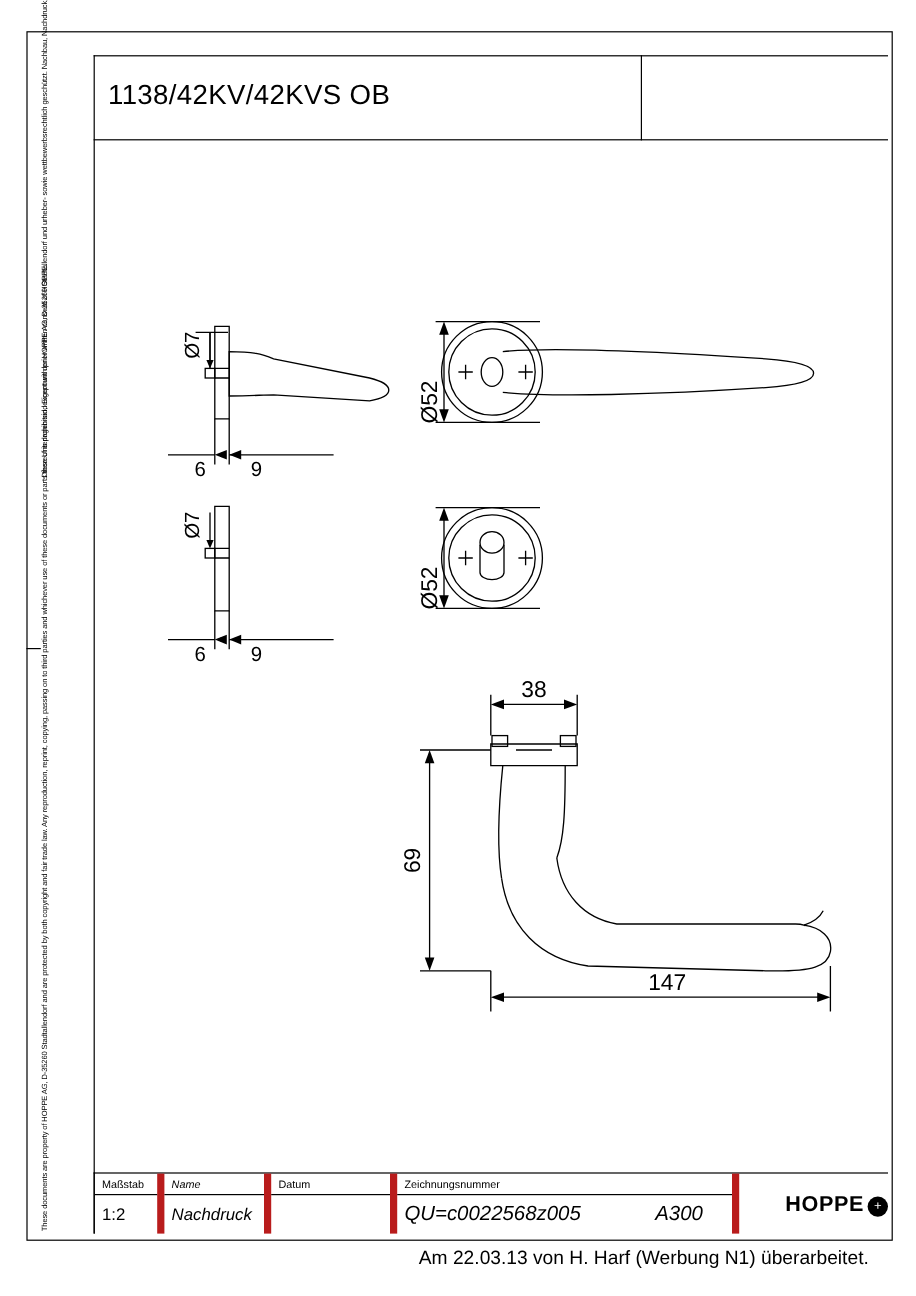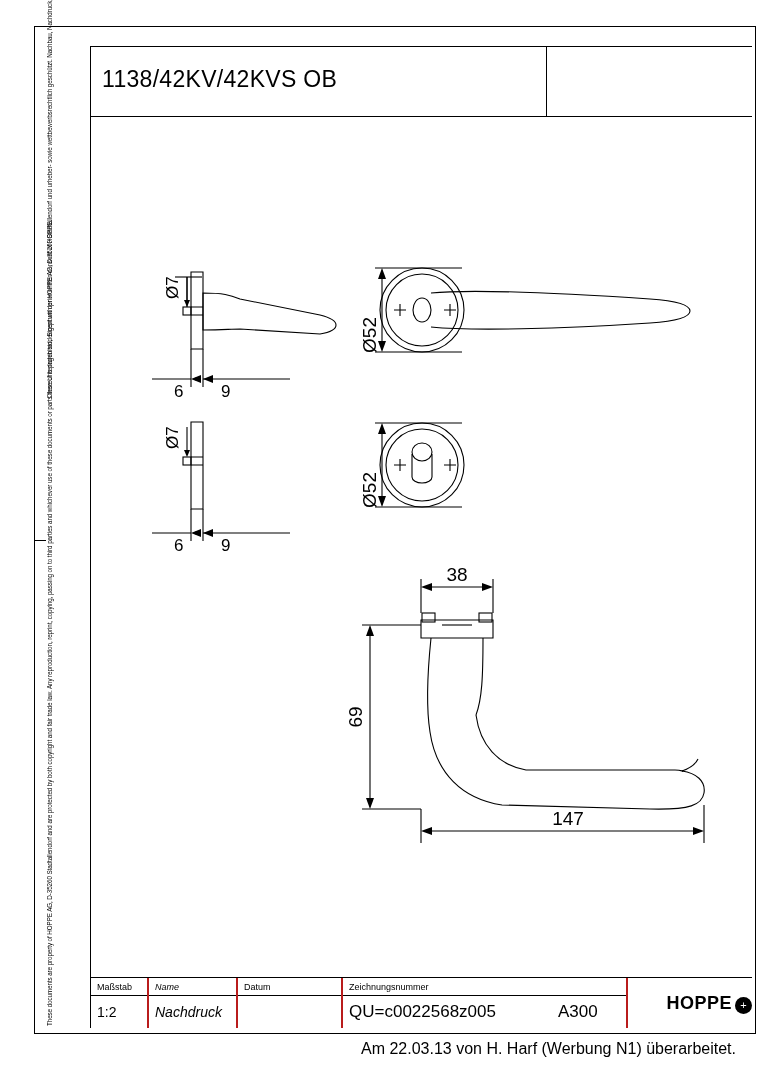--- a/index.html
+++ b/index.html
@@ -10,21 +10,21 @@
   body {
     width: 763px;
     height: 1080px;
     font-family: "Liberation Sans", sans-serif;
     color: #000;
     position: relative;
     overflow: hidden;
   }
   .sheet {
     position: absolute;
-    left: 12px; top: 0;
+    left: 0; top: 0;
     width: 738px; height: 1080px;
   }
   
   .frame-outer {
     position: absolute;
     left: 22px; top: 26px;
     width: 722px; height: 1008px;
     border: 1px solid #000;
     box-sizing: border-box;
   }
@@ -101,21 +101,21 @@
     height: 51px;
     border: 1px solid #000;
     border-right: none;
     border-bottom: none;
     box-sizing: border-box;
   }
   .info-cell {
     position: absolute;
     top: 0;
     height: 50px;
-    border-right: 2px solid #b91c1c;
+    border-right: 6px solid #b91c1c;
     box-sizing: border-box;
     text-align: right;
   }
   .info-head {
     position: absolute;
     top: 0; left: 0; right: 0;
     height: 18px;
     border-bottom: 1px solid #000;
     box-sizing: border-box;
     font-size: 9px;
@@ -126,20 +126,21 @@
   .info-val {
     position: absolute;
     top: 18px; left: 0; right: 0; bottom: 0;
     font-size: 14px;
     display: flex;
     align-items: center;
     padding-left: 6px;
   }
   .info-val.big {
     font-size: 17px;
+    font-style: italic;
   }
   .footnote {
     position: absolute;
     left: 0; right: 14px;
     top: 1040px;
     text-align: right;
     font-size: 16px;
   }
   
   .logo-box {

